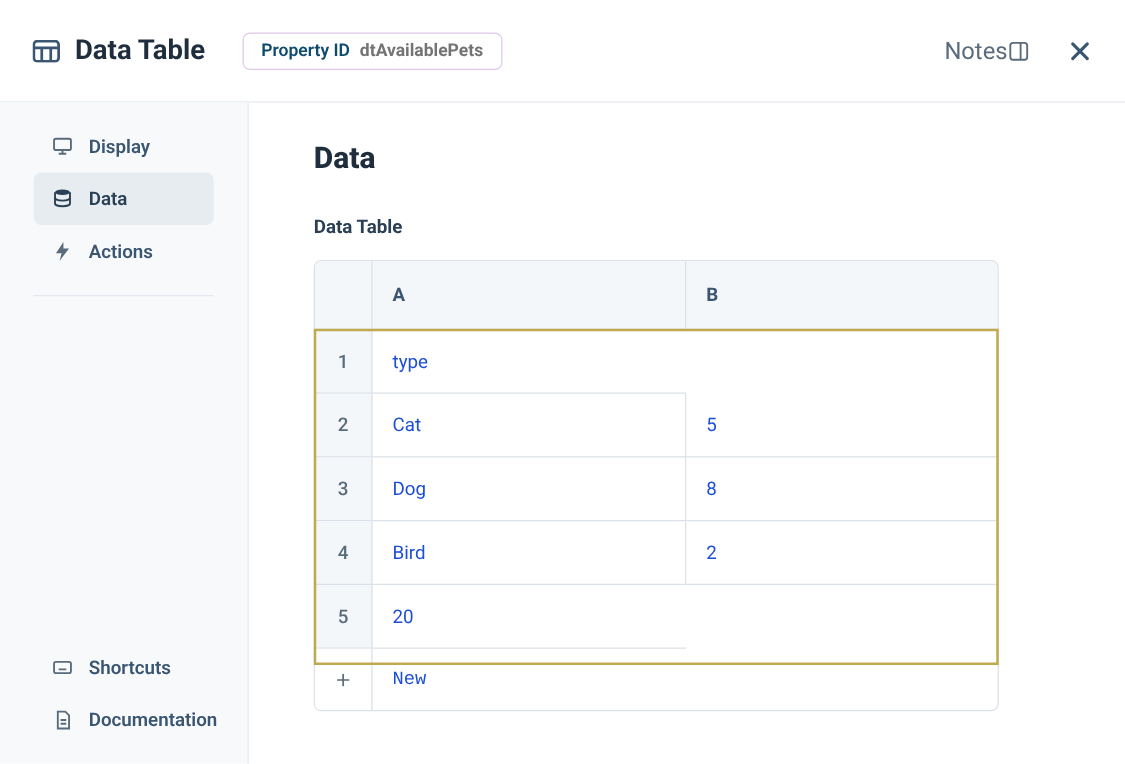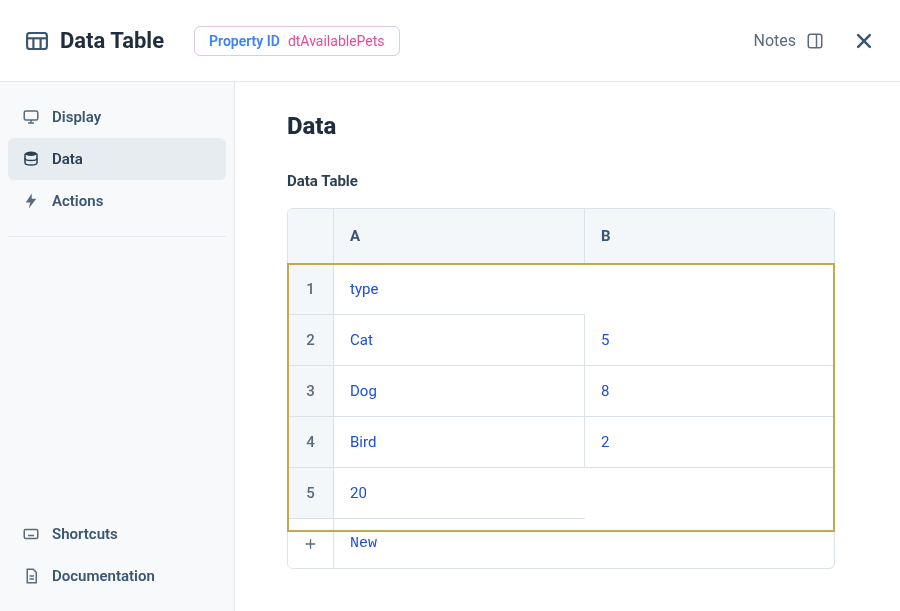--- a/index.html
+++ b/index.html
@@ -27,33 +27,33 @@
     font-size: 22px; font-weight: 700; color: #1f2d3d;
     margin-right: 18px;
   }
   .prop-badge {
     display: inline-flex; align-items: center; gap: 8px;
     border: 1px solid #e0c8ea;
     border-radius: 6px;
     padding: 6px 14px;
     font-size: 14px;
   }
-  .prop-label { color: #3b82f6; font-weight: 600; }
-  .prop-value { color: #ec4899; font-weight: 400; }
+  .prop-label { color: #0c4a6e; font-weight: 600; }
+  .prop-value { color: #737373; font-weight: 700; }
   .header-right { margin-left: auto; display: flex; align-items: center; gap: 18px; }
-  .notes-btn { display: inline-flex; align-items: center; gap: 10px; color: #5a6b7b; font-size: 16px; cursor: pointer; }
+  .notes-btn { display: inline-flex; align-items: center; gap: 0; color: #5a6b7b; font-size: 19px; cursor: pointer; }
   .notes-icon { width: 18px; height: 18px; color: #5a6b7b; }
   .close-btn { width: 20px; height: 20px; color: #3b5671; cursor: pointer; margin-left: 12px; }
   
   .body { display: flex; height: calc(611px - 82px); }
   .sidebar {
-    width: 235px;
+    width: 199px;
     background: #f7f9fb;
     border-right: 1px solid #e5e9ef;
-    padding: 14px 8px;
+    padding: 14px 27px;
     display: flex; flex-direction: column;
   }
   .nav-group1 { padding-bottom: 14px; border-bottom: 1px solid #e5e9ef; }
   .nav-group2 { padding-top: 18px; }
   .nav-item {
     display: flex; align-items: center; gap: 12px;
     padding: 12px 14px;
     border-radius: 6px;
     color: #3b5671;
     font-size: 15px; font-weight: 600;

